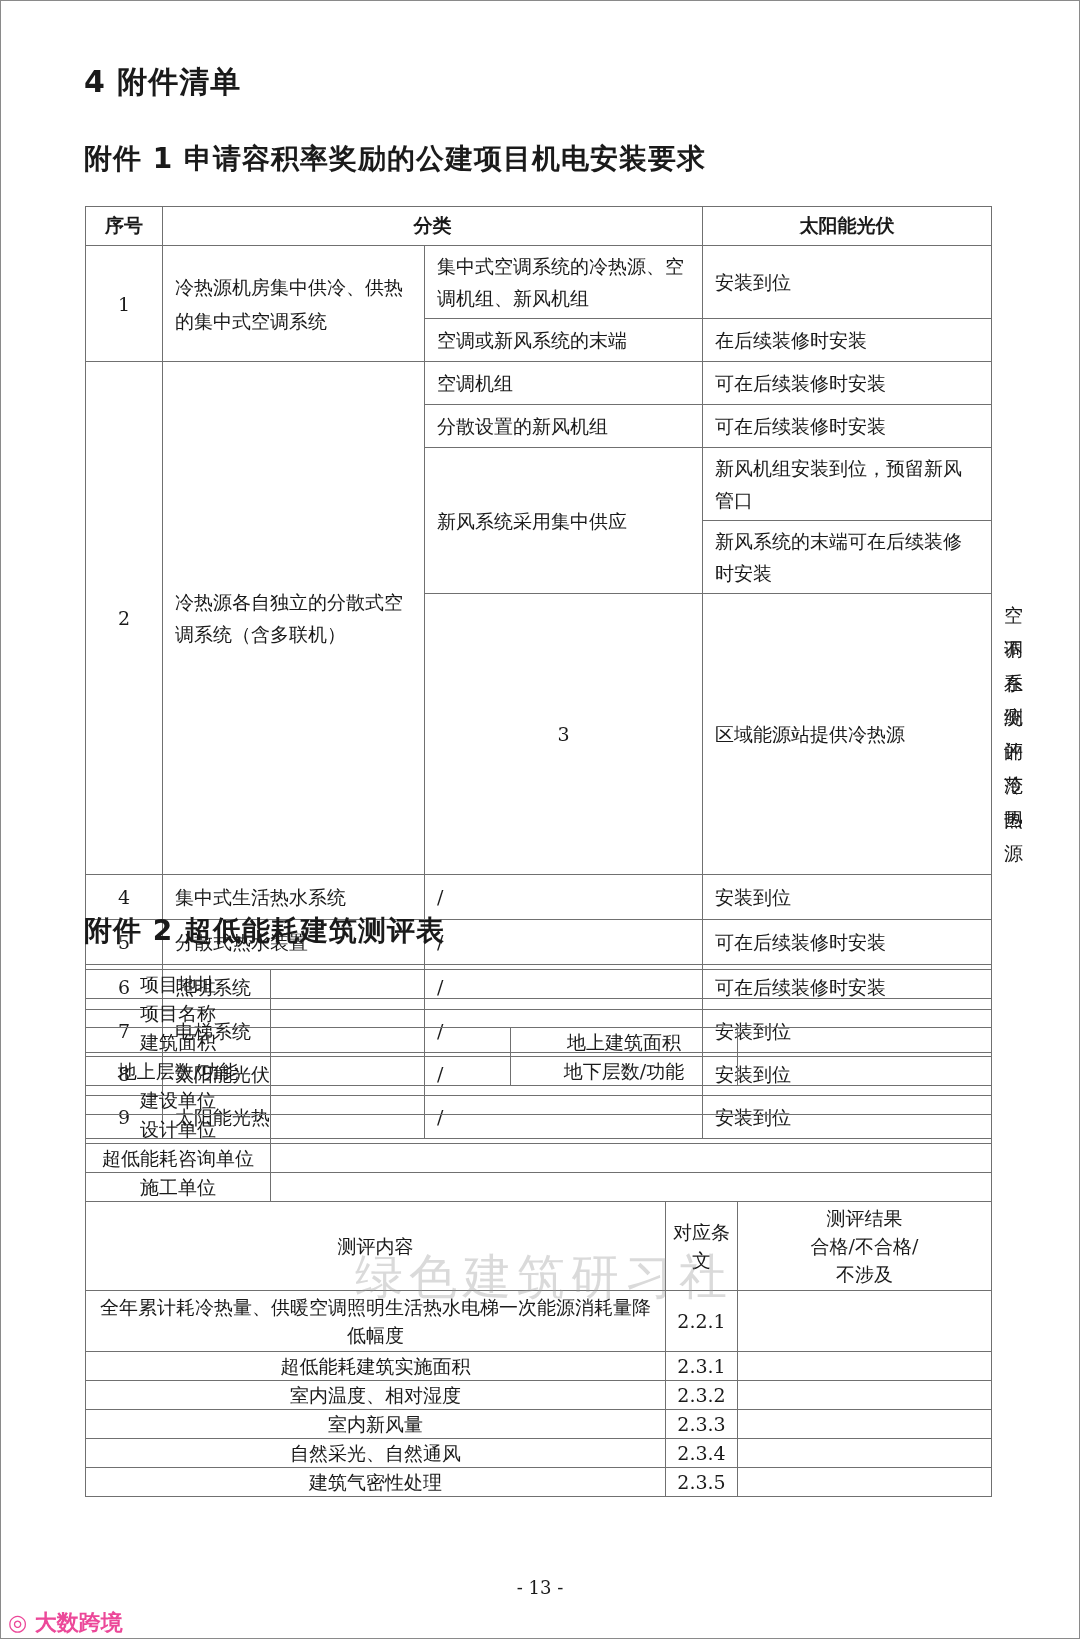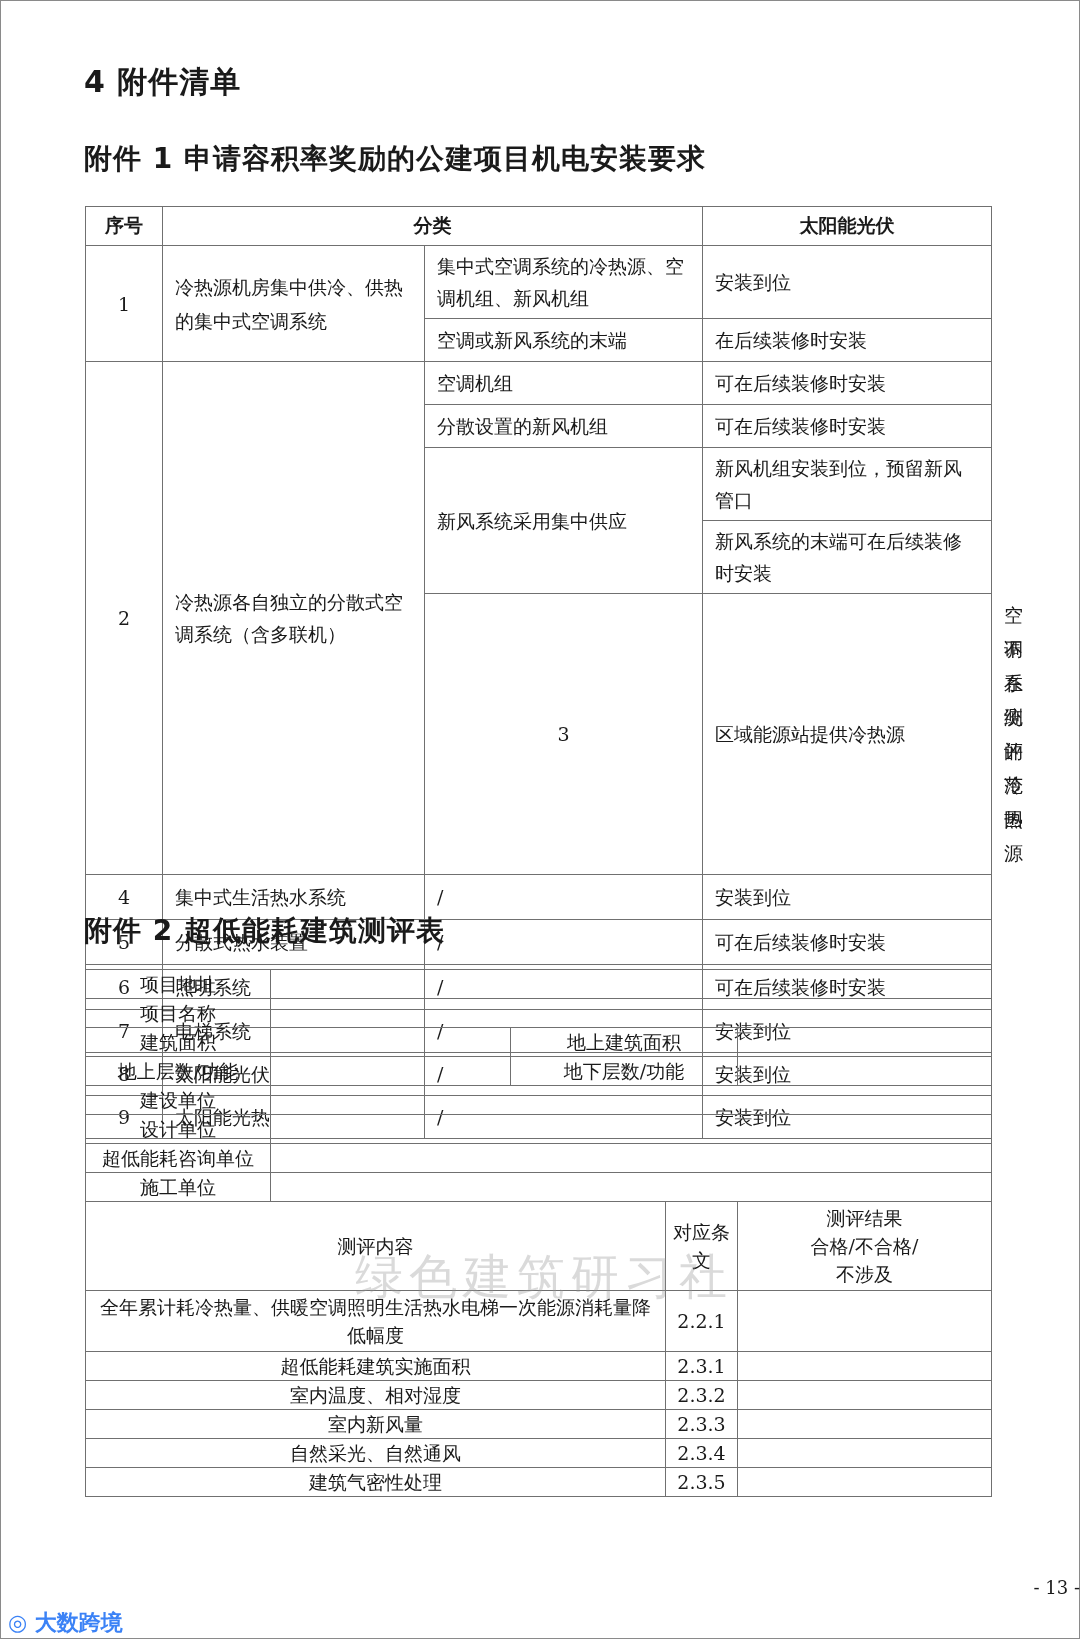--- a/index.html
+++ b/index.html
@@ -13,26 +13,26 @@
         font-family: "DejaVu Sans", "Liberation Sans", sans-serif; letter-spacing: 1px; }
   table { border-collapse: collapse; position: absolute; table-layout: fixed; }
   td, th { border: 1.5px solid #707070; padding: 0; font-weight: normal; }
   .t1 { left: 85px; top: 206px; width: 906px; font-size: 19px; }
   .t1 th { font-weight: bold; font-family: "DejaVu Sans", "Liberation Sans", sans-serif;
            font-size: 19px; height: 38px; text-align: center; }
   .t1 td { padding: 4px 12px; line-height: 34px; vertical-align: middle; }
   .t1 td.num { text-align: center; padding: 0; }
   .t2 { left: 85px; top: 969px; width: 906px; font-size: 19px; }
   .t2 td { text-align: center; vertical-align: middle; line-height: 28px; }
-  .page-num { position: absolute; left: 0; width: 1080px; top: 1577px; text-align: right;
+  .page-num { position: absolute; left: 0; width: 1080px; top: 1577px; text-align: center;
               font-size: 18px; }
   .watermark { position: absolute; left: 355px; top: 1245px; font-size: 48px;
                color: rgba(150,150,150,0.35); font-family: "DejaVu Sans", sans-serif;
                letter-spacing: 6px; pointer-events: none; }
-  .logo { position: absolute; left: 8px; top: 1608px; font-size: 22px; color: #3b82f6;
+  .logo { position: absolute; left: 8px; top: 1608px; font-size: 22px; color: #ec4899;
           font-family: "DejaVu Sans", sans-serif; font-weight: bold; }
 </style>
 </head>
 <body>
 
 <div class="frame"></div>
 
 <div class="h1">4  附件清单</div>
 
 <div class="h2" style="top:140px;">附件 1  申请容积率奖励的公建项目机电安装要求</div>

